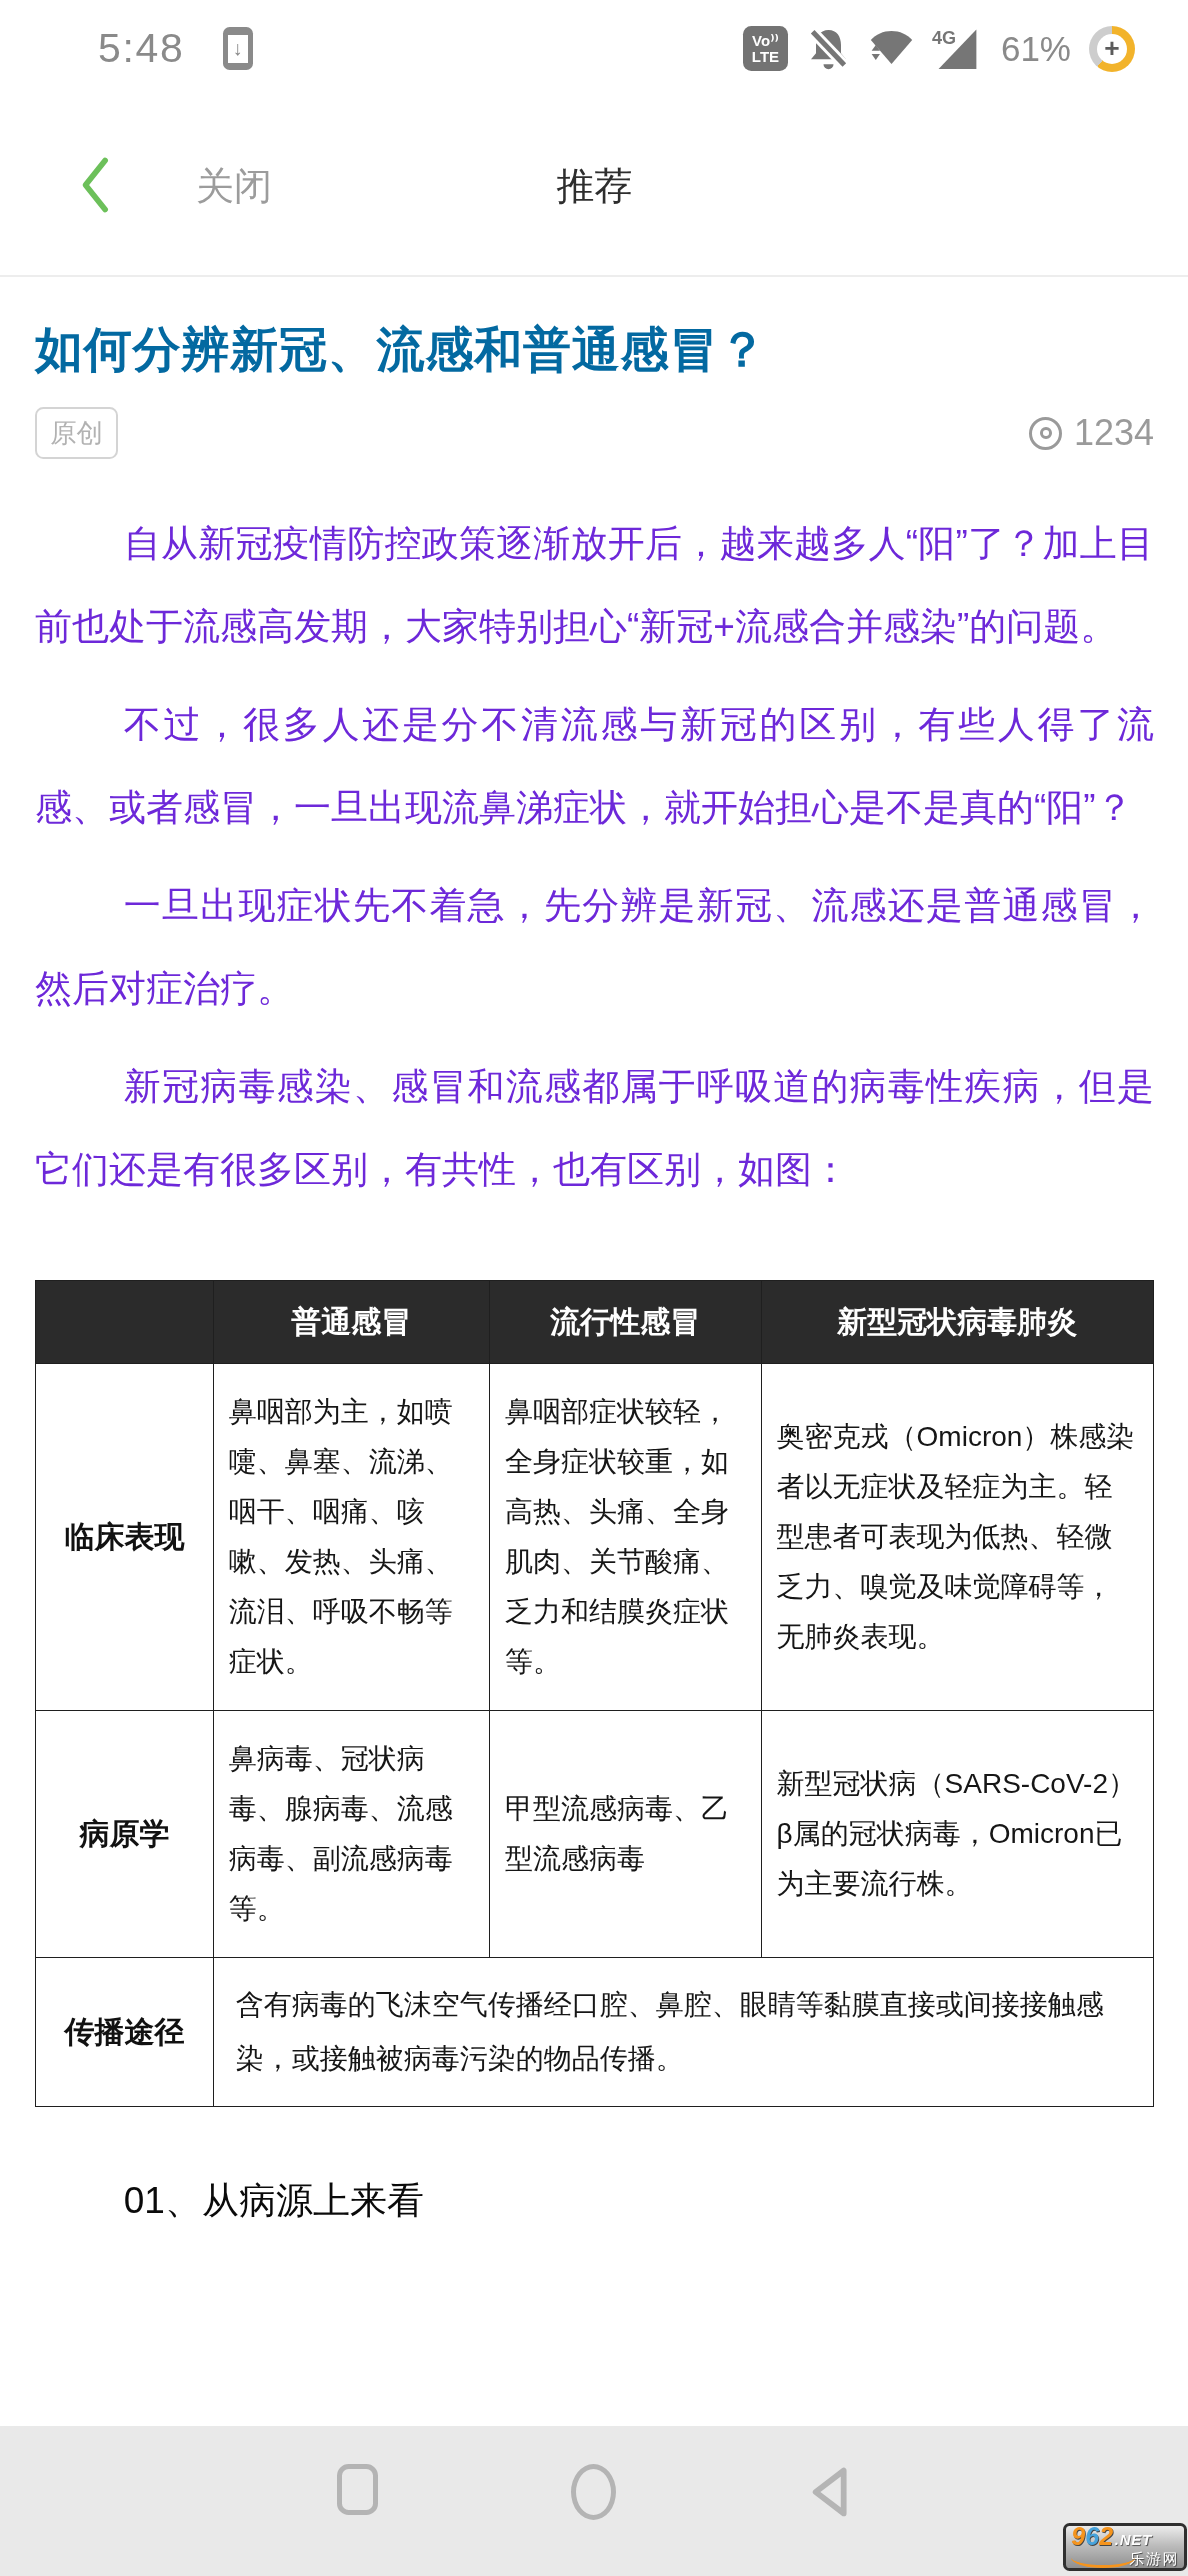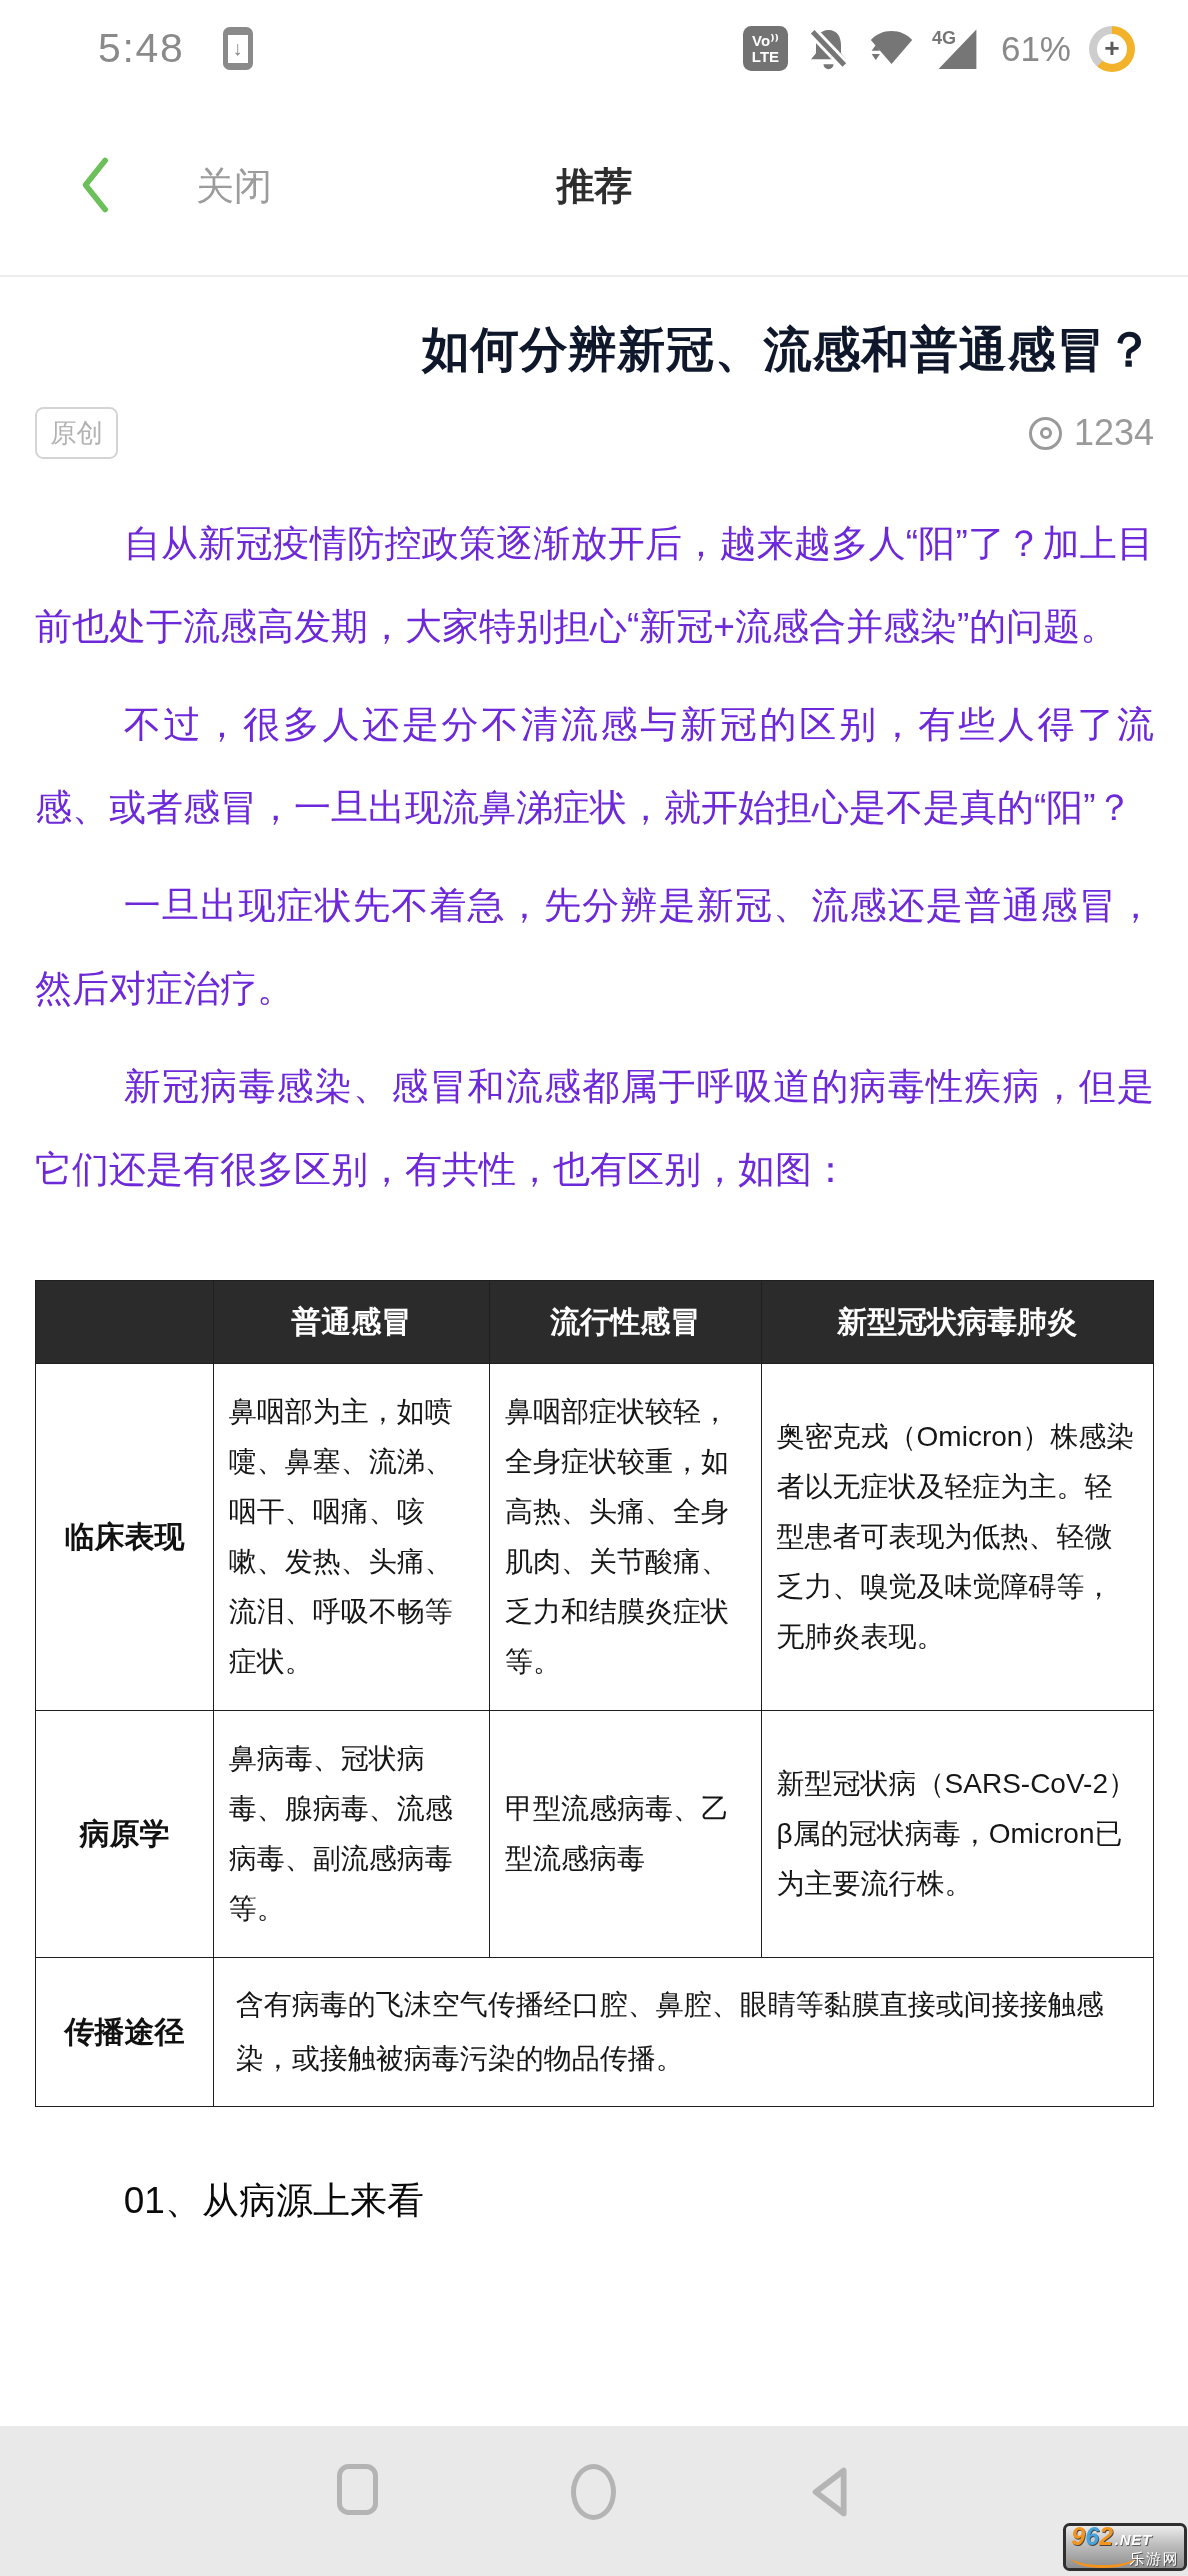--- a/index.html
+++ b/index.html
@@ -23,25 +23,25 @@
            display:flex;align-items:center;justify-content:center;}
   .battery .core{width:30px;height:30px;border-radius:50%;background:#fff;
                  display:flex;align-items:center;justify-content:center;
                  font-size:26.4px;font-weight:bold;color:#5b5b5b;}
 
   
   .nav-bar{height:180px;display:flex;align-items:center;padding:0 79px;position:relative;
            border-bottom:2.5px solid #ededed;box-sizing:border-box;}
   .nav-close{font-size:38px;color:#9c9c9c;margin-left:86px;}
   .nav-title{position:absolute;left:50%;transform:translateX(-50%);
-             font-size:38px;font-weight:bold;color:#2e2e2e;}
+             font-size:38px;font-weight:normal;color:#2e2e2e;}
 
   
   .content{padding:0 35px;}
-  .art-title{margin:36px 0 0;font-size:48px;font-weight:bold;color:#0f172a;line-height:74px;letter-spacing:0.8px;text-align:right;}
+  .art-title{margin:36px 0 0;font-size:48px;font-weight:bold;color:#0369a1;line-height:74px;letter-spacing:0.8px;}
   .meta-row{margin-top:20px;display:flex;align-items:center;}
   .badge-original{border:2.5px solid #d4d4d4;border-radius:8.3px;color:#b2b2b2;
                   font-size:26.4px;padding:6.6px 13.2px;}
   .views{margin-left:auto;display:flex;align-items:center;gap:11.6px;color:#9a9a9a;font-size:36px;}
   .eye{width:33px;height:33px;border:3.3px solid #9a9a9a;border-radius:50%;
        display:flex;align-items:center;justify-content:center;box-sizing:border-box;}
   .eye-dot{width:11.6px;height:11.6px;border:3.3px solid #9a9a9a;border-radius:50%;box-sizing:border-box;}
 
   .paras{margin-top:43px;}
   .paras p{margin:0 0 15px;font-size:37px;line-height:83px;color:#6d28d9;

